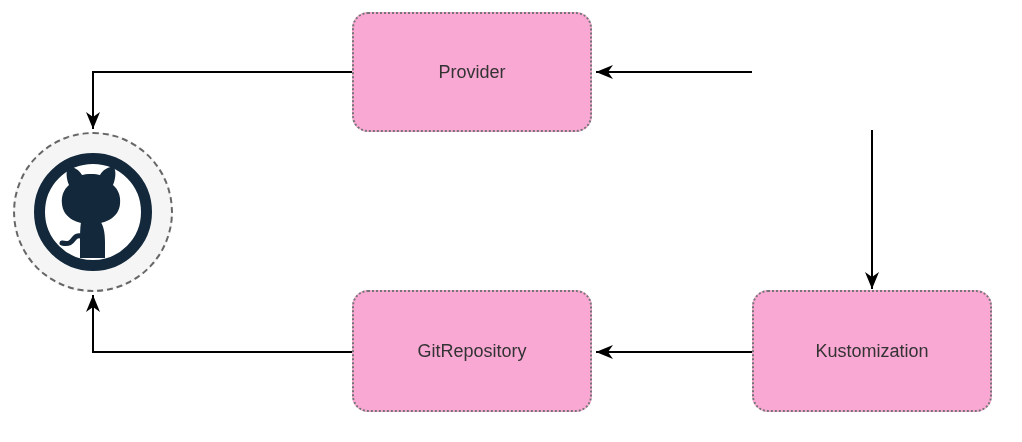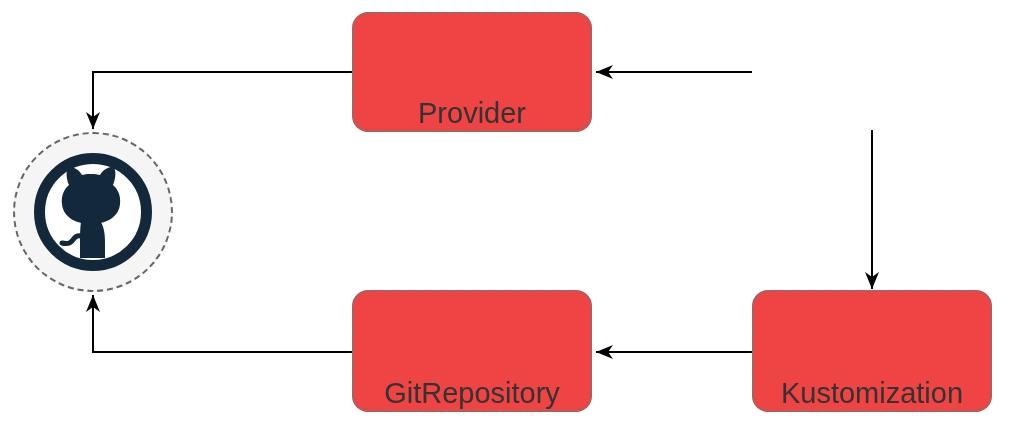--- a/index.html
+++ b/index.html
@@ -22,26 +22,26 @@
     width: 1022px;
     height: 442px;
     pointer-events: none;
   }
   .node {
     position: absolute;
     width: 236px;
     box-sizing: content-box;
     border: 2px dotted #757575;
     border-radius: 16px;
-    background: #ef4444;
+    background: #f9a8d4;
     display: flex;
-    align-items: flex-end;
+    align-items: center;
     justify-content: center;
     color: #333333;
-    font-size: 29px;
+    font-size: 18px;
   }
   .node-top { top: 12px; height: 116px; }
   .node-bottom { top: 290px; height: 118px; }
   .node-left-col { left: 352px; }
   .node-right-col { left: 752px; }
   .github-circle {
     position: absolute;
     left: 13px;
     top: 132px;
     width: 156px;

